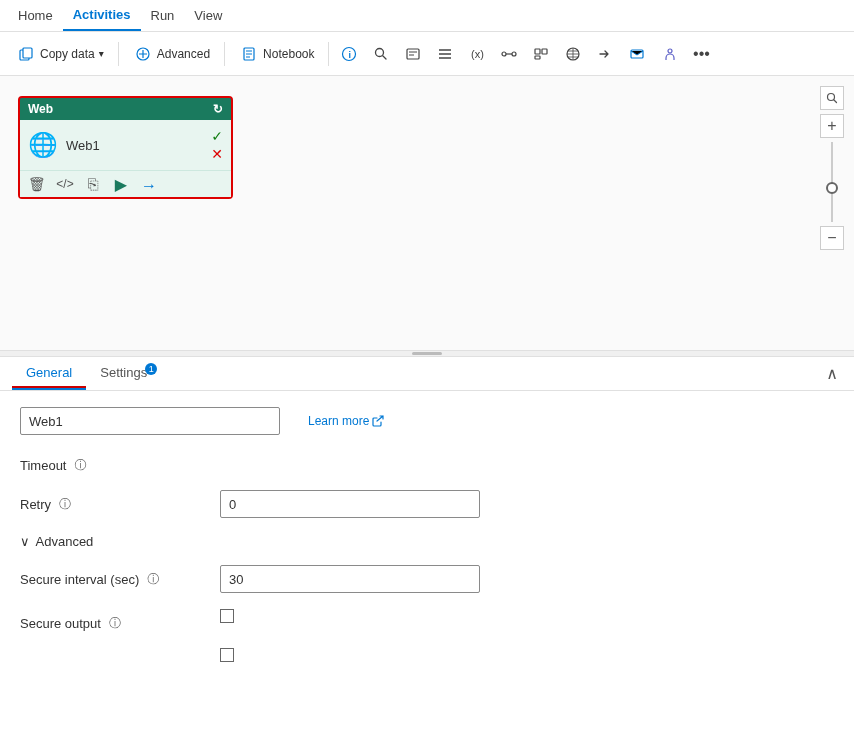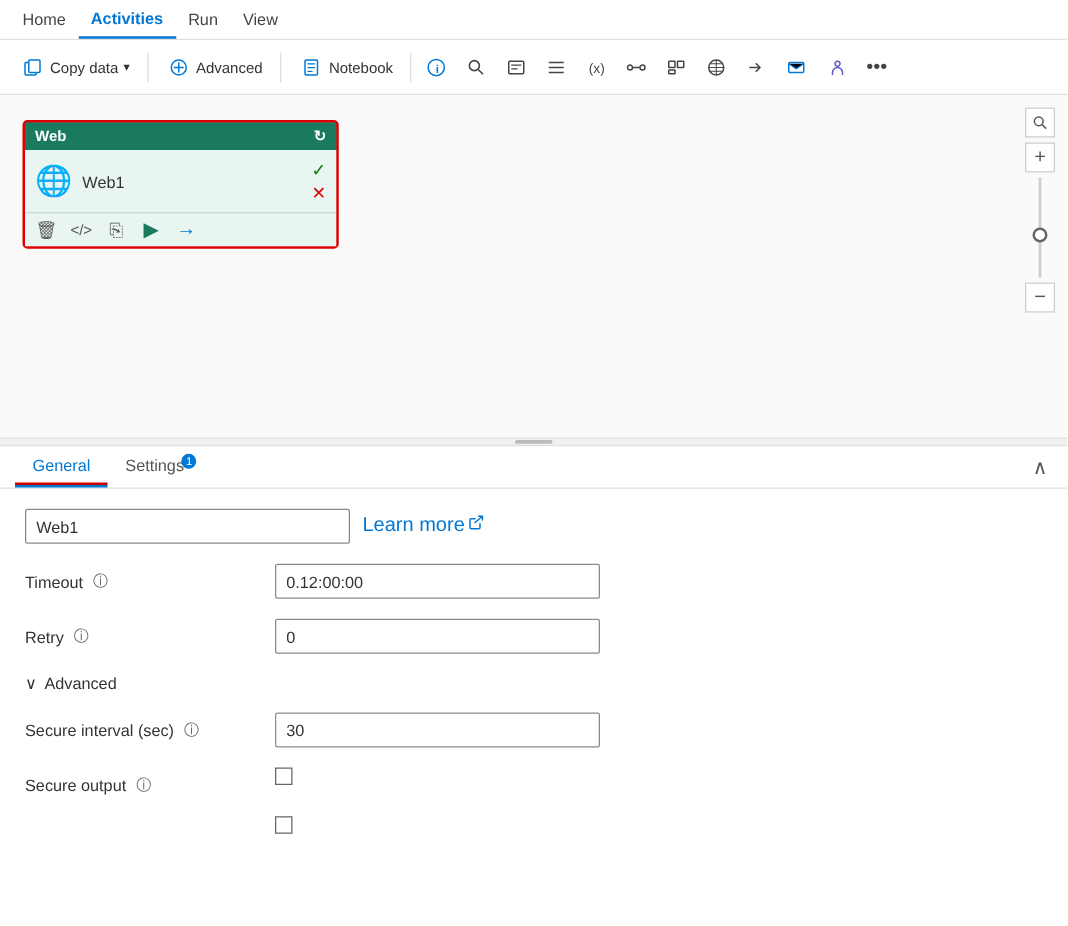--- a/index.html
+++ b/index.html
@@ -15,21 +15,21 @@
     .toolbar-btn { display: flex; align-items: center; gap: 4px; padding: 4px 8px; cursor: pointer; border-radius: 2px; font-size: 12px; color: #333; border: none; background: transparent; }
     .toolbar-icon { width: 20px; height: 20px; display: flex; align-items: center; justify-content: center; }
     .toolbar-divider { width: 1px; height: 24px; background: #ddd; margin: 0 2px; }
     .toolbar-icon-only { width: 28px; height: 28px; display: flex; align-items: center; justify-content: center; cursor: pointer; border-radius: 2px; }
 
     
     .canvas-area { flex: 1; position: relative; background: #fafafa; overflow: hidden; display: flex; flex-direction: column; max-height: 280px; }
     .canvas-inner { flex: 1; position: relative; }
 
     
-    .activity-node { position: absolute; top: 20px; left: 18px; width: 253px; border: 2px solid #d00; border-radius: 4px; background: #ef4444; }
+    .activity-node { position: absolute; top: 20px; left: 18px; width: 215px; border: 2px solid #d00; border-radius: 4px; background: #0369a1; }
     .activity-header { background: #1a7a5e; color: #fff; padding: 4px 8px; font-size: 12px; font-weight: 600; border-radius: 2px 2px 0 0; display: flex; justify-content: space-between; align-items: center; }
     .activity-body { padding: 8px; display: flex; align-items: center; justify-content: space-between; background: #e8f5f0; }
     .activity-info { display: flex; align-items: center; gap: 8px; }
     .activity-actions-right { display: flex; flex-direction: column; gap: 2px; align-items: center; }
     .activity-icon { font-size: 24px; }
     .activity-name { font-size: 13px; font-weight: 500; color: #333; }
     .activity-footer { display: flex; align-items: center; gap: 10px; padding: 4px 8px; background: #e8f5f0; border-top: 1px solid #cde8df; }
     .act-foot-icon { width: 18px; height: 18px; display: flex; align-items: center; justify-content: center; cursor: pointer; color: #555; font-size: 14px; }
     .check-mark { color: #107c10; font-size: 14px; }
     .cross-mark { color: #d00; font-size: 14px; }
@@ -54,21 +54,21 @@
     .panel-collapse { cursor: pointer; color: #555; font-size: 16px; padding: 4px; }
 
     
     .form-body { padding: 16px 20px; }
     .form-row { display: flex; align-items: flex-start; margin-bottom: 16px; }
     .form-label { width: 200px; font-size: 13px; color: #333; padding-top: 6px; display: flex; align-items: center; gap: 4px; flex-shrink: 0; }
     .required-star { color: #d00; }
     .form-control { flex: 1; }
     .form-input { width: 260px; height: 28px; border: 1px solid #8a8a8a; border-radius: 2px; padding: 3px 8px; font-size: 13px; color: #333; outline: none; }
     .form-textarea { width: 260px; height: 64px; border: 1px solid #8a8a8a; border-radius: 2px; padding: 4px 8px; font-size: 13px; color: #333; resize: vertical; outline: none; }
-    .learn-more { color: #0078d4; font-size: 16px; margin-left: 10px; cursor: pointer; display: flex; align-items: flex-start; gap: 3px; text-decoration: none; white-space: nowrap; }
+    .learn-more { color: #0078d4; font-size: 12px; margin-left: 28px; cursor: pointer; display: flex; align-items: center; gap: 3px; text-decoration: none; white-space: nowrap; }
     .name-row-right { display: flex; align-items: center; }
     .info-icon { color: #666; font-size: 12px; cursor: pointer; margin-left: 4px; }
     .advanced-row { display: flex; align-items: center; gap: 6px; cursor: pointer; margin-bottom: 16px; color: #333; font-size: 13px; }
     .checkbox-field { width: 14px; height: 14px; border: 1px solid #666; background: #fff; cursor: pointer; display: inline-block; }
     .form-input-narrow { width: 260px; height: 28px; border: 1px solid #8a8a8a; border-radius: 2px; padding: 3px 8px; font-size: 13px; color: #333; outline: none; }
     .panel-tab-active-border { position: absolute; left: 0; right: 0; bottom: 0; height: 2px; background: #c00; }
   </style>
 </head>
 <body>
 
@@ -272,23 +272,20 @@
         </div>
       </div>
     </div>
 
 
     <div class="form-row">
       <div class="form-label">
         <span>Timeout</span>
         <span class="info-icon">ⓘ</span>
       </div>
-      <div class="form-control">
-        <input class="form-input-narrow" type="text" value="0.12:00:00" style="">
-      </div>
     </div>
 
     <div class="form-row">
       <div class="form-label">
         <span>Retry</span>
         <span class="info-icon">ⓘ</span>
       </div>
       <div class="form-control">
         <input class="form-input-narrow" type="text" value="0" style="">
       </div>

